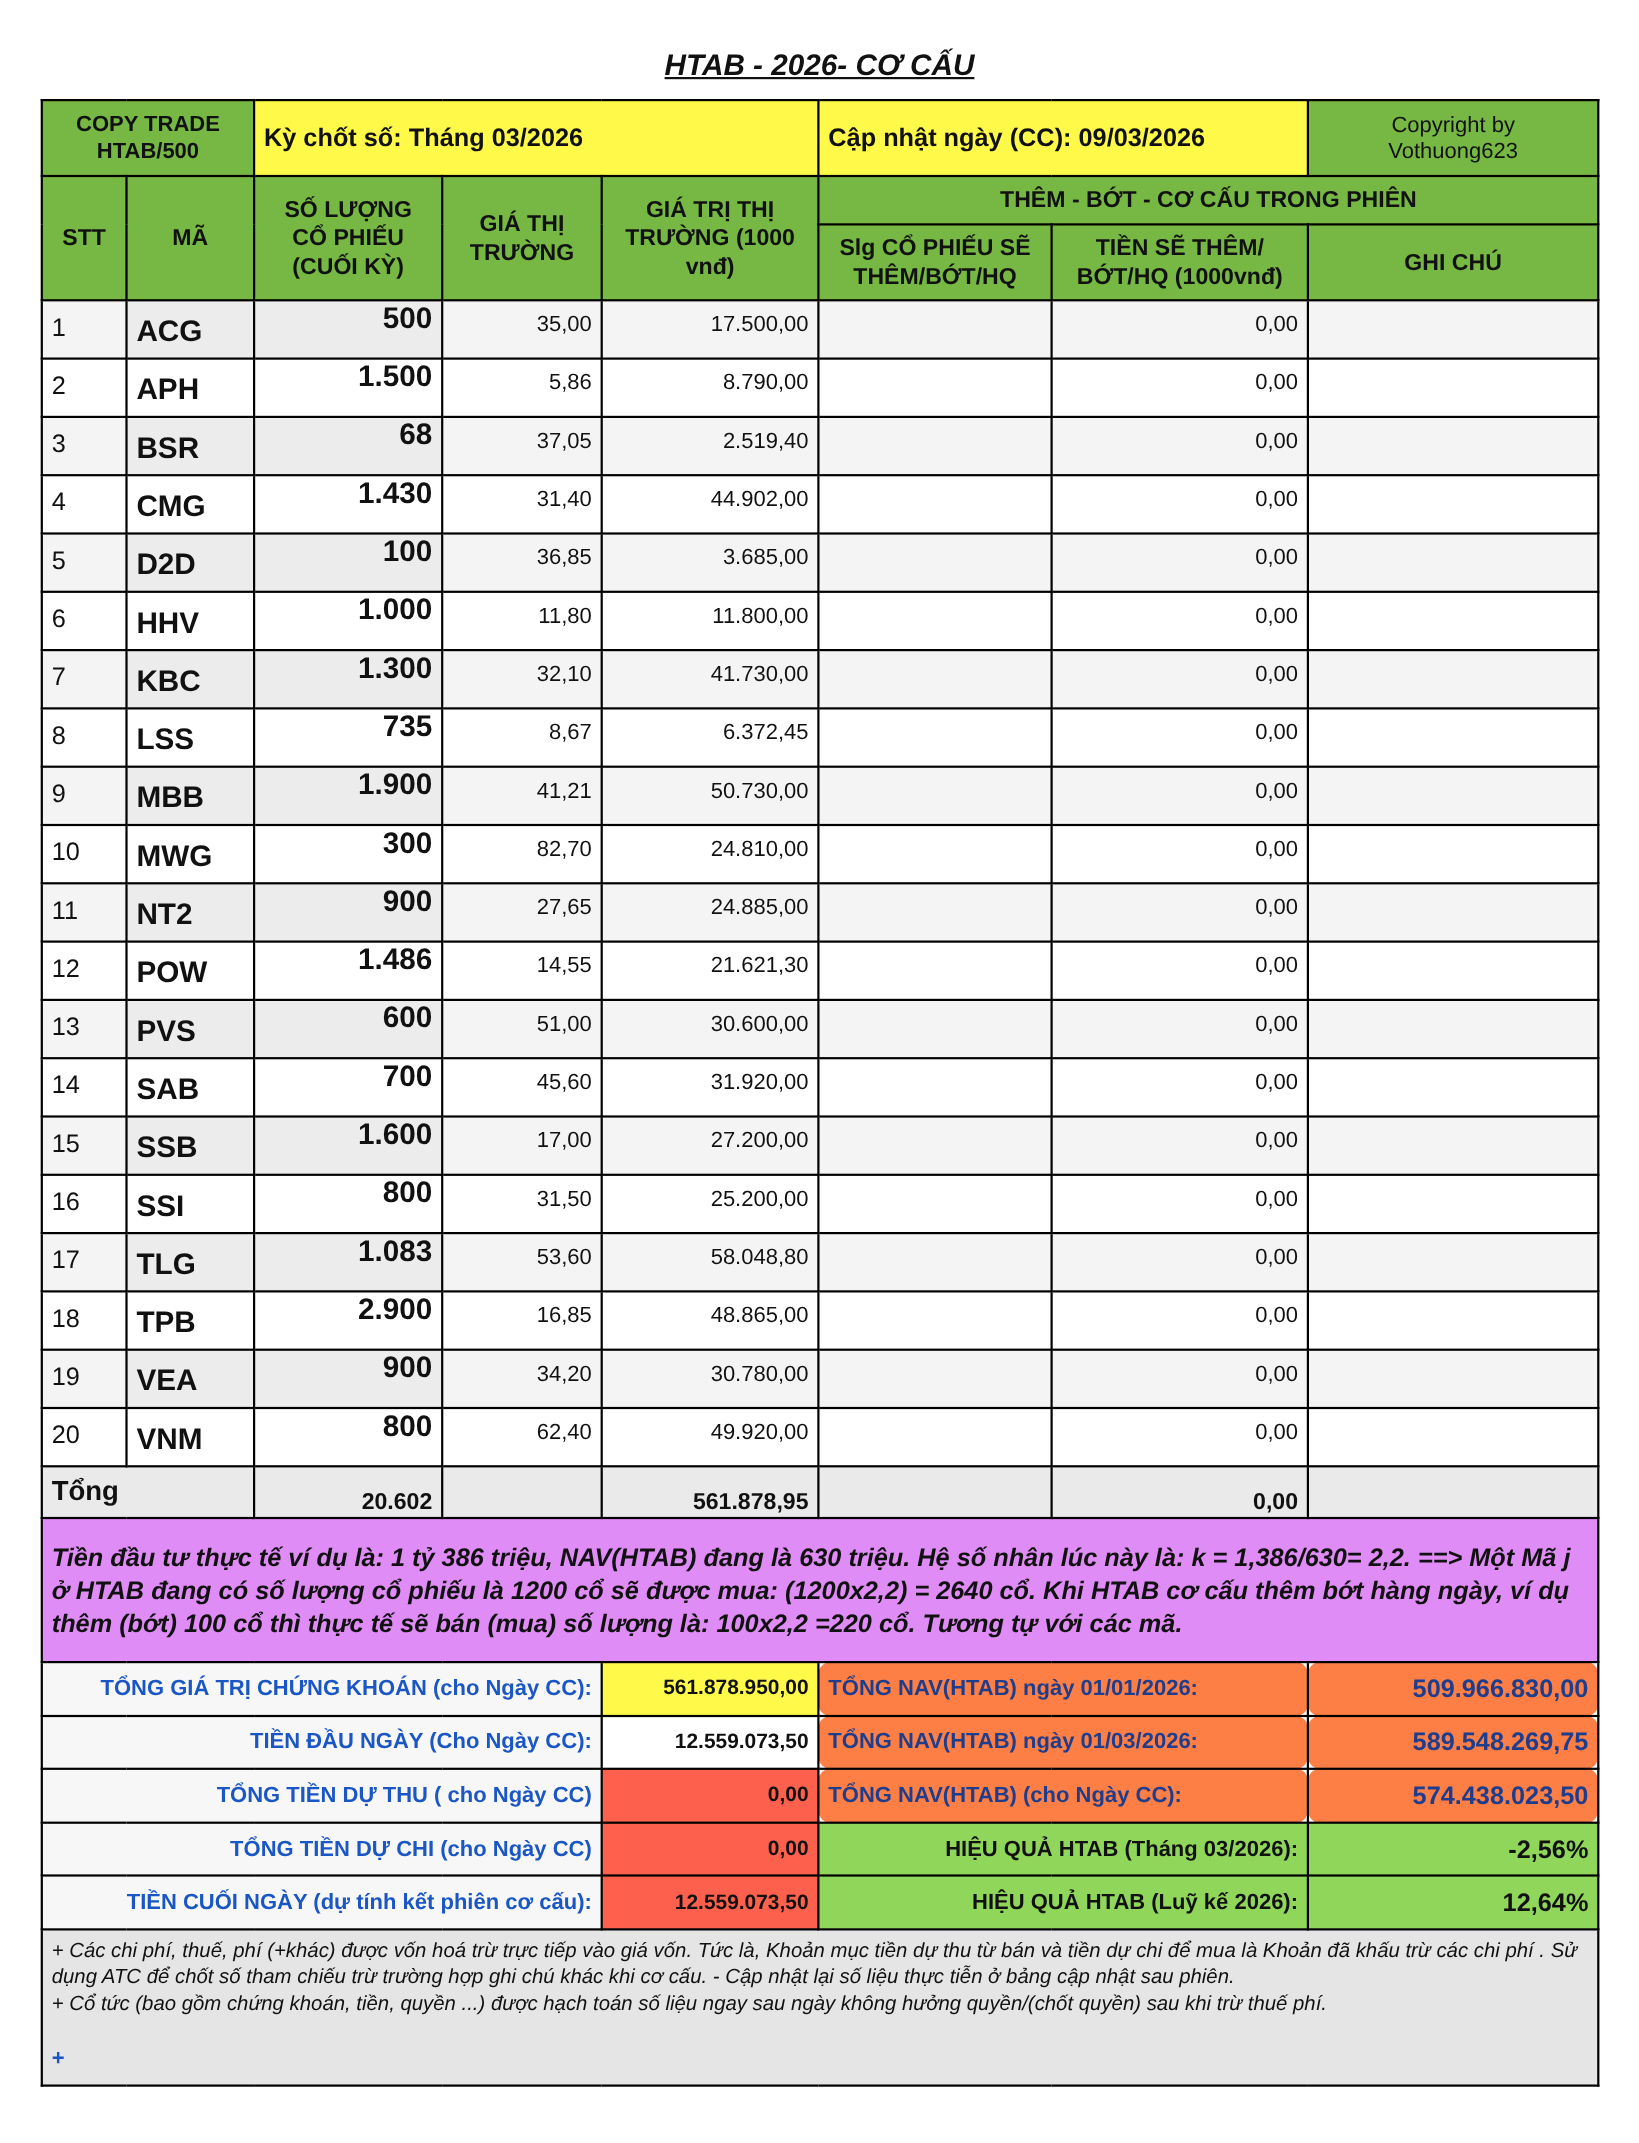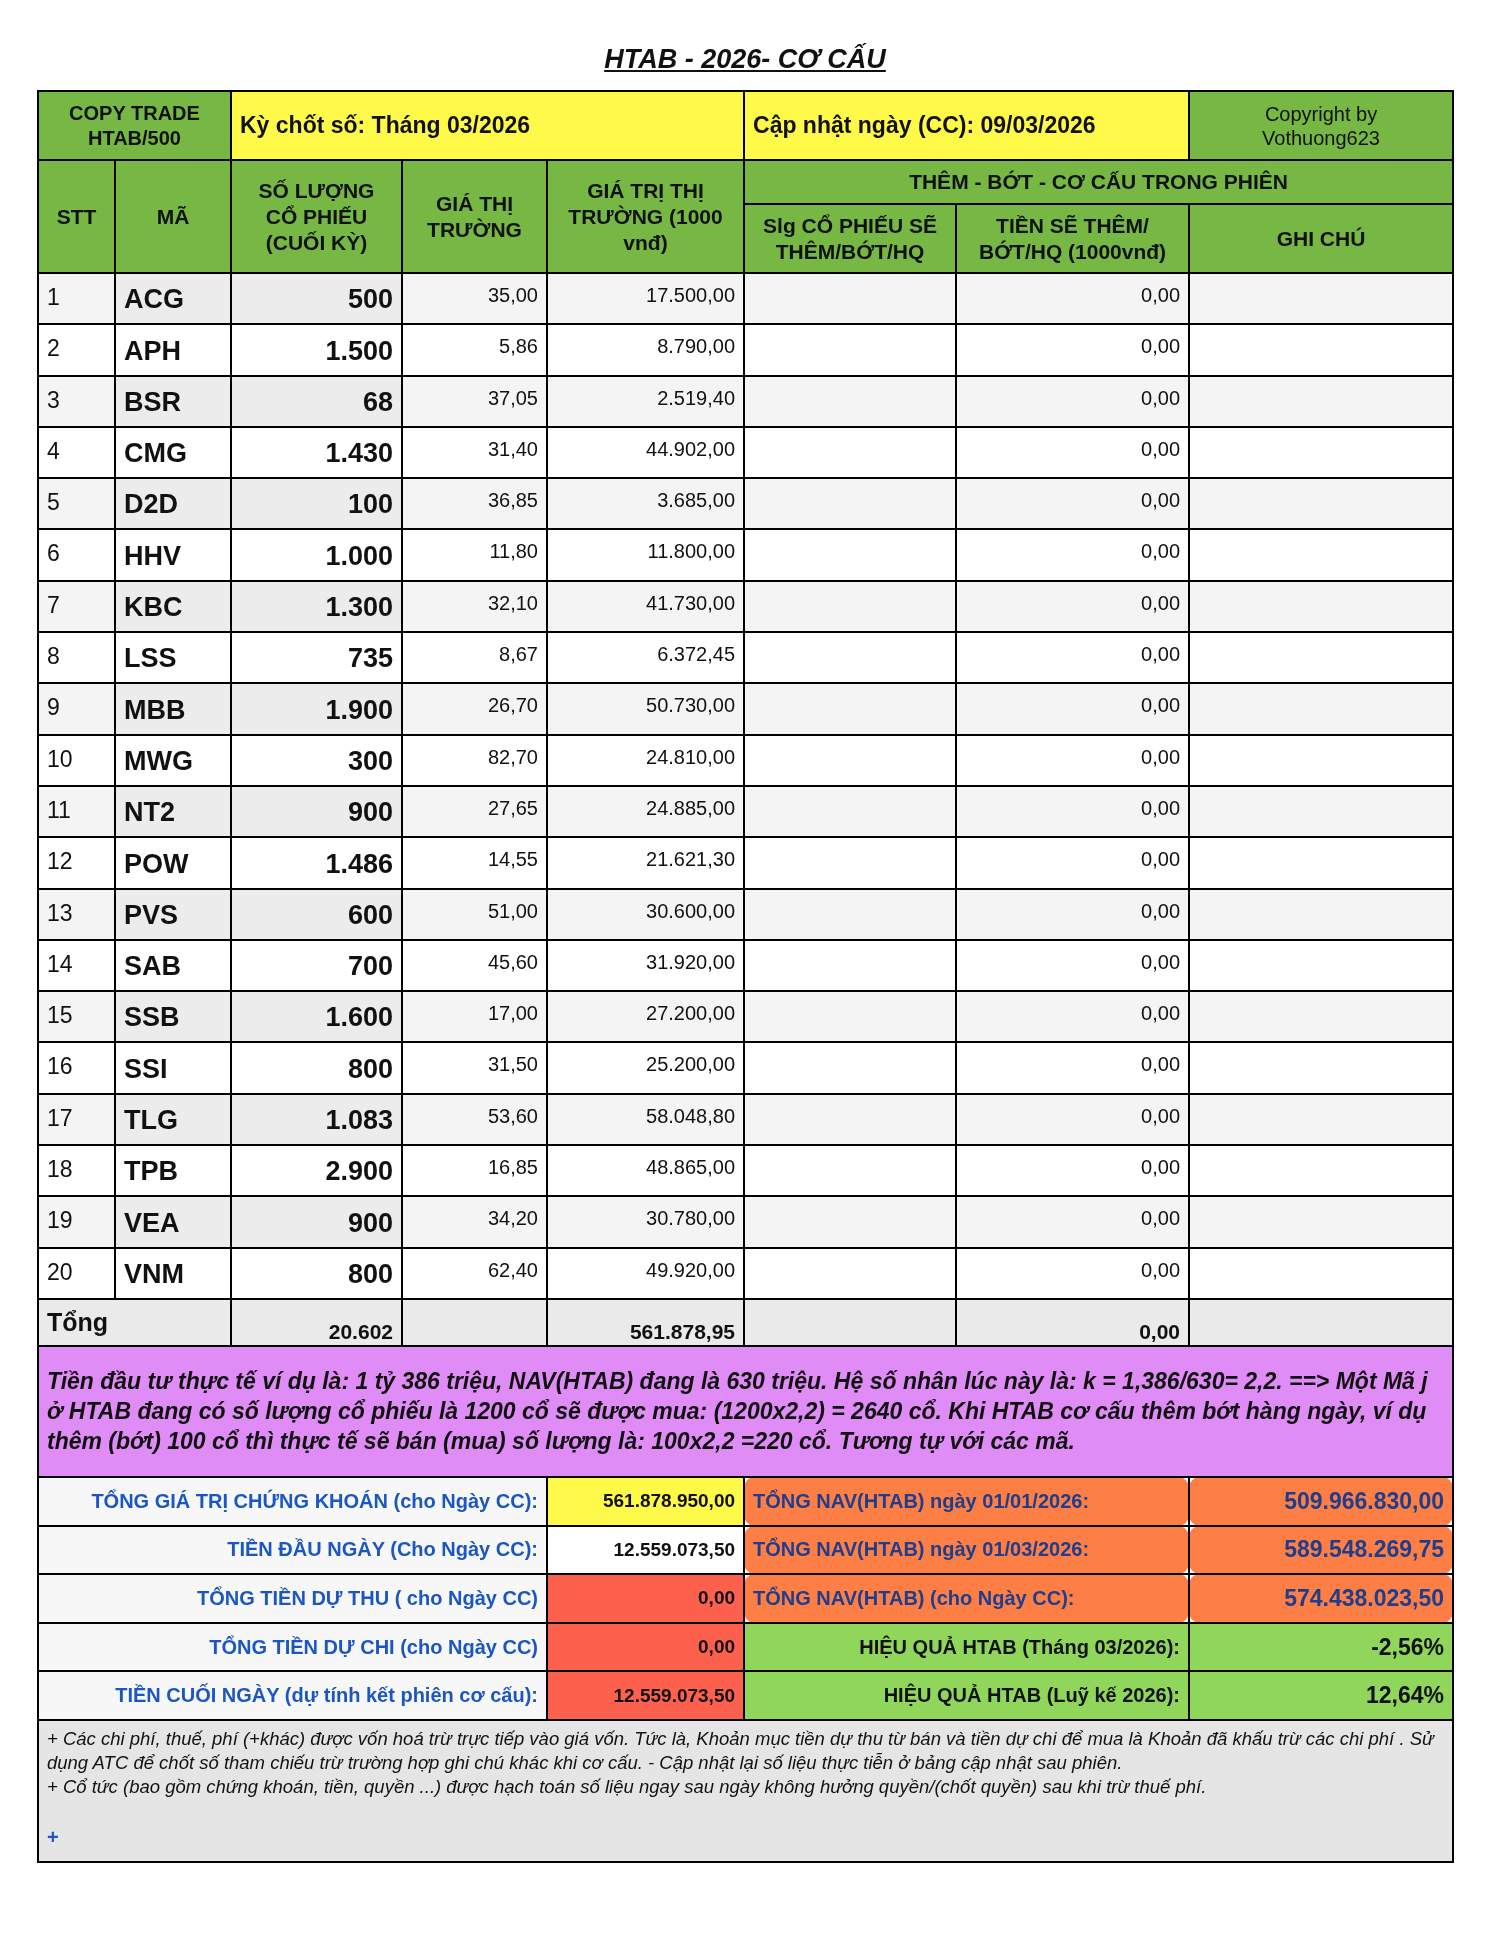--- a/index.html
+++ b/index.html
@@ -15,21 +15,21 @@
   .hdr { font-weight: bold; text-align: center; font-size: 21px; line-height: 26px; }
   .top-row td { height: 69px; }
   .sub1 td { height: 44px; }
   .sub2 td { height: 69px; }
   .copy-cell { font-weight: bold; text-align: center; font-size: 20px; line-height: 25px; }
   .period { font-weight: bold; font-size: 23px; }
   .copyright { text-align: center; font-size: 20px; line-height: 24px; }
   .row td { height: 51.3px; font-size: 20px; }
   .row .stt { vertical-align: top; padding-top: 10px; font-size: 23px; }
   .row .ma { font-weight: bold; font-size: 27px; vertical-align: bottom; padding-bottom: 8px; }
-  .row .qty { font-weight: bold; font-size: 27px; text-align: right; vertical-align: bottom; padding-bottom: 8px; }
+  .row .qty { font-weight: bold; font-size: 27px; text-align: right; vertical-align: bottom; padding-bottom: 20px; }
   .row .num { text-align: right; vertical-align: top; padding-top: 10px; }
   .row.even td { background: #ffffff; }
   .row.odd td { background: #f4f4f4; }
   .row.odd .qty, .row.odd .ma { background: #ececec; }
   .total td { height: 47px; background: #eaeaea; font-weight: bold; font-size: 21px; }
   .total .lbl { font-size: 25px; }
   .total .num { text-align: right; vertical-align: top; padding-top: 20px; }
   .purple td { background: #e08cf6; height: 131px; font-weight: bold; font-style: italic;
                font-size: 23px; line-height: 30px; padding: 6px 8px; }
   .sum td { height: 48.6px; font-size: 20px; font-weight: bold; }
@@ -163,21 +163,21 @@
           <td class="num">8,67</td>
           <td class="num">6.372,45</td>
           <td class="num"></td>
           <td class="num">0,00</td>
           <td class="note"></td>
         </tr>
         <tr class="row odd">
           <td class="stt">9</td>
           <td class="ma">MBB</td>
           <td class="qty">1.900</td>
-          <td class="num">26,70</td>
+          <td class="num">41,21</td>
           <td class="num">50.730,00</td>
           <td class="num"></td>
           <td class="num">0,00</td>
           <td class="note"></td>
         </tr>
         <tr class="row even">
           <td class="stt">10</td>
           <td class="ma">MWG</td>
           <td class="qty">300</td>
           <td class="num">82,70</td>

